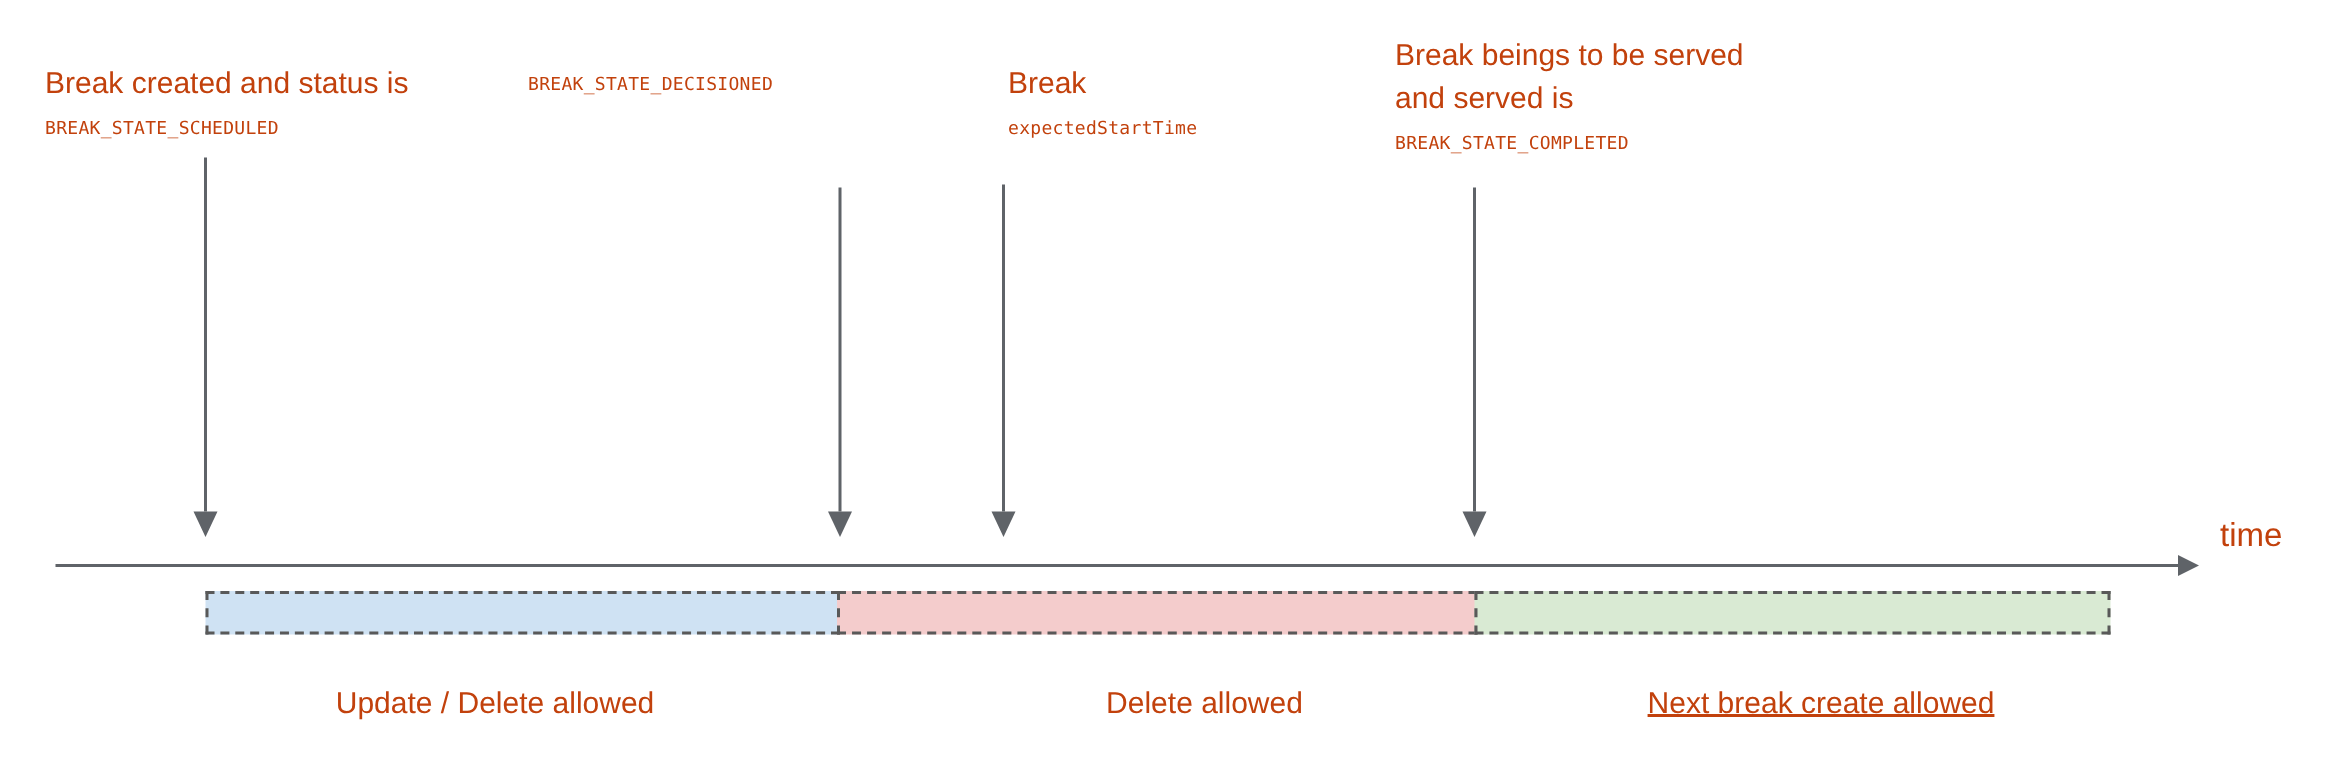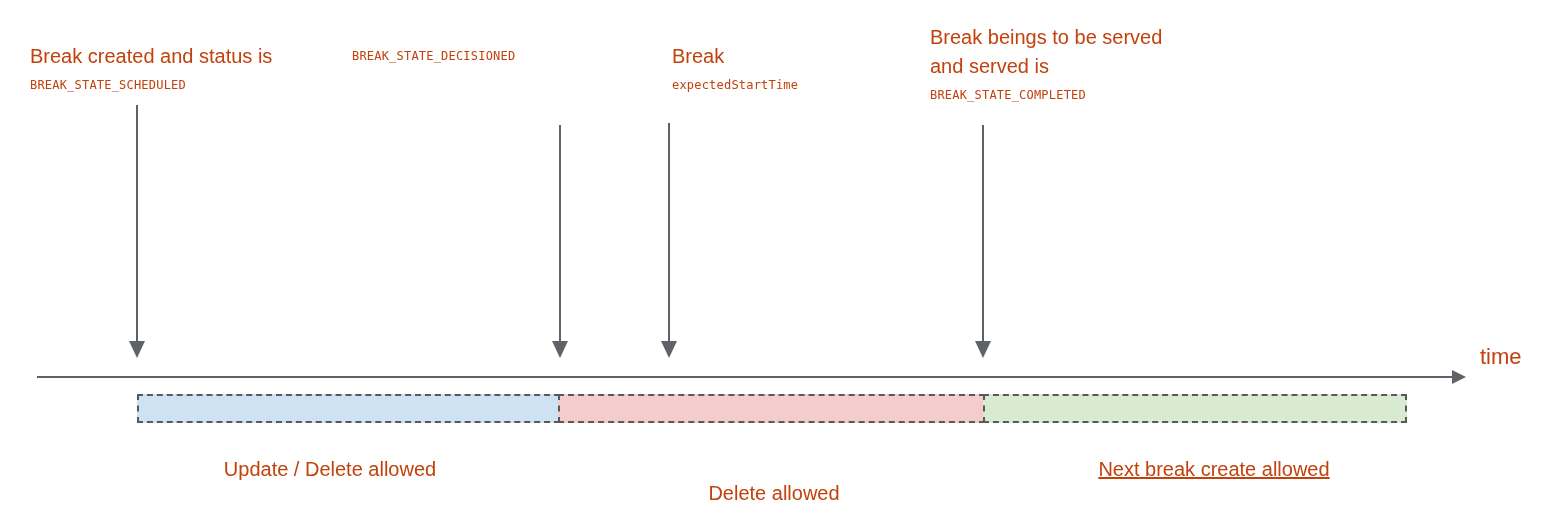--- a/index.html
+++ b/index.html
@@ -119,16 +119,16 @@
 
   <div class="timeline-line"></div>
   <div class="timeline-head"></div>
   <div class="timeline-label">time</div>
 
   <div class="segment" style="left: 137px; width: 423px; background-color: rgb(207, 226, 243);"></div>
   <div class="segment" style="left: 558px; width: 427px; background-color: rgb(244, 204, 204);"></div>
   <div class="segment" style="left: 983px; width: 424px; background-color: rgb(217, 234, 211);"></div>
 
   <div class="seg-label" style="left:330px;">Update / Delete allowed</div>
-  <div class="seg-label" style="left:774px;margin-top:24px;">Delete allowed</div>
+  <div class="seg-label" style="left:803px;">Delete allowed</div>
   <div class="seg-label" style="left:1214px;text-decoration:underline;">Next break create allowed</div>
 
 </div>
 
 </body></html>

